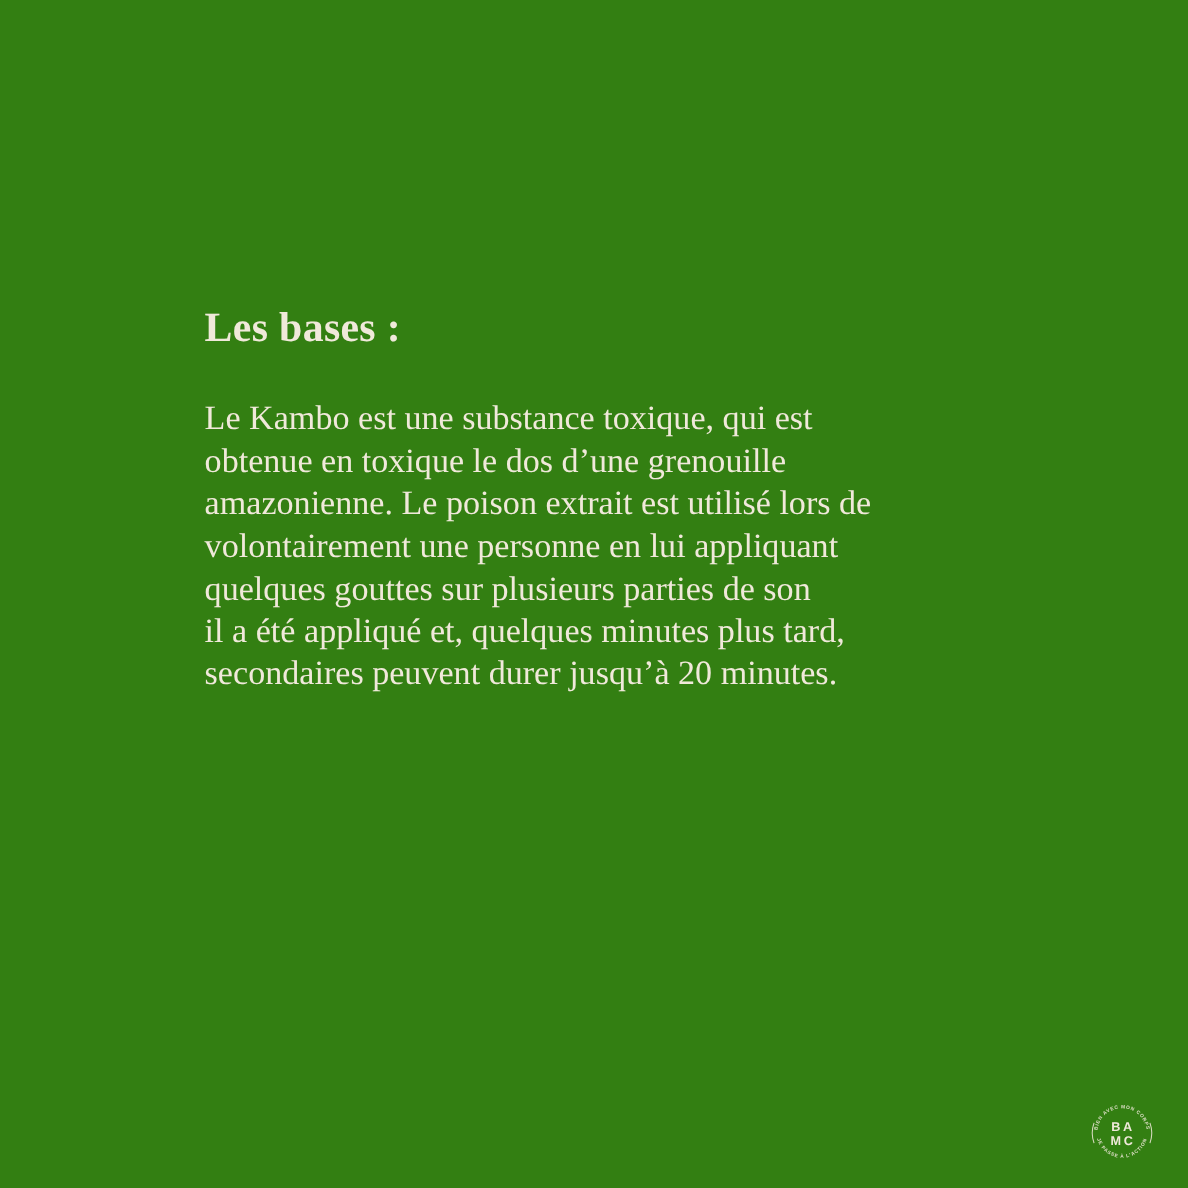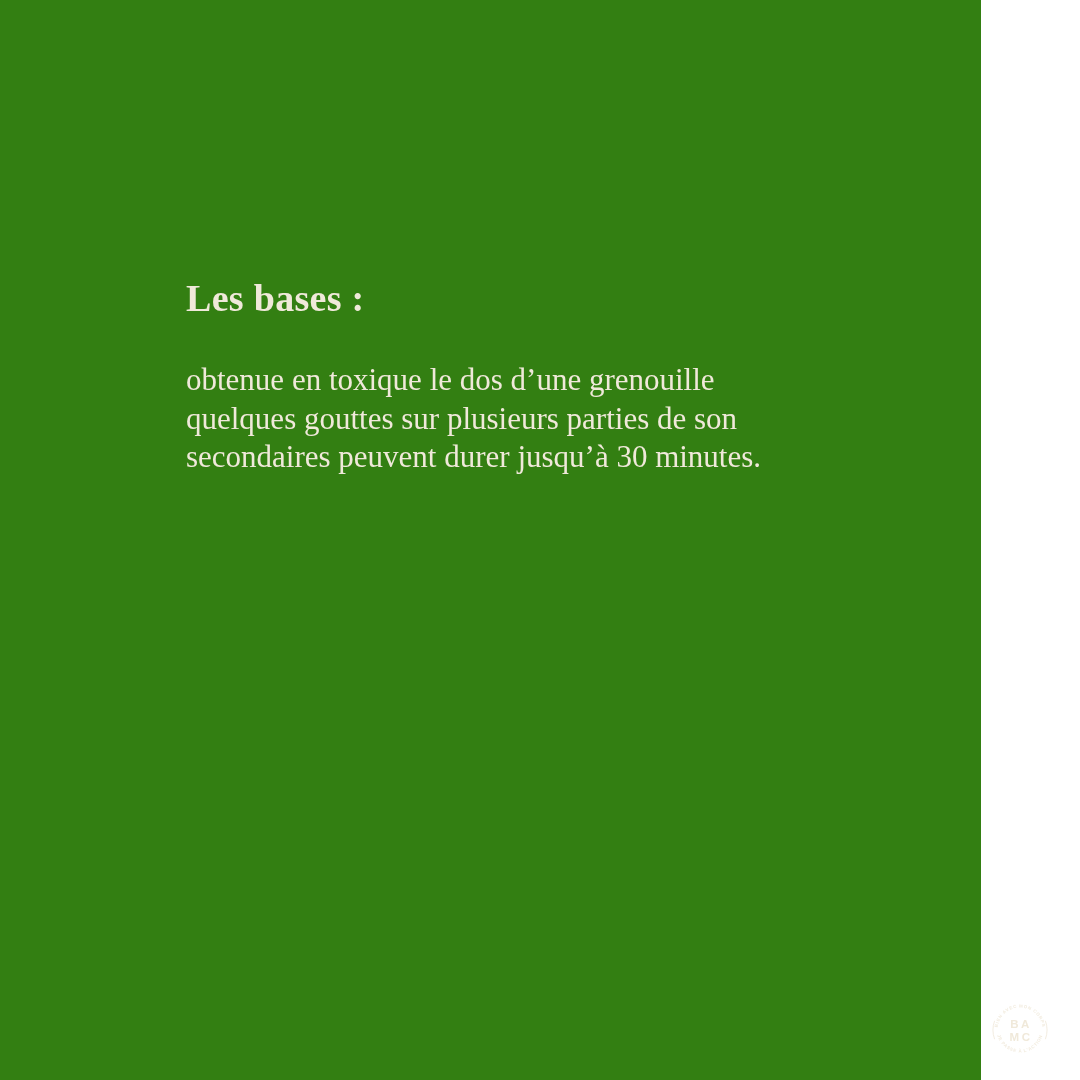--- a/index.html
+++ b/index.html
@@ -4,21 +4,21 @@
 <style>
   html, body {
     margin: 0;
     padding: 0;
     width: 1080px;
     height: 1080px;
     overflow: hidden;
   }
   .card {
     position: relative;
-    width: 981px;
+    width: 1080px;
     height: 1080px;
     background: var(--bg, #337F12);
     color: var(--ink, #F0E9DA);
     font-family: "Liberation Serif", serif;
   }
   .title {
     position: absolute;
     left: 186px;
     top: 276px;
     margin: 0;
@@ -70,23 +70,27 @@
   }
 </style>
 </head>
 <body style="--bg: #337F12; --ink: #F0E9DA;">
 
 <div class="card">
 
   <h1 class="title">Les bases :</h1>
 
   <div class="body">
+    <div class="line">Le Kambo est une substance toxique, qui est</div>
     <div class="line">obtenue en toxique le dos d’une grenouille</div>
+    <div class="line">amazonienne. Le poison extrait est utilisé lors de</div>
+    <div class="line">volontairement une personne en lui appliquant</div>
     <div class="line">quelques gouttes sur plusieurs parties de son</div>
-    <div class="line">secondaires peuvent durer jusqu’à 30 minutes.</div>
+    <div class="line">il a été appliqué et, quelques minutes plus tard,</div>
+    <div class="line">secondaires peuvent durer jusqu’à 20 minutes.</div>
   </div>
 
   <div class="logo">
     <svg width="64" height="64" viewBox="0 0 64 64" aria-hidden="true">
       <defs>
         <path id="arcTop" d="M 9.5,32 A 22.5,22.5 0 0 1 54.5,32"></path>
         <path id="arcBottom" d="M 8.5,31 A 23.5,23.5 0 0 0 55.5,31"></path>
       </defs>
       <path class="ring" d="M 57.4,22.8 A 27,27 0 0 1 57.4,41.2"></path>
       <path class="ring" d="M 6.6,41.2 A 27,27 0 0 1 6.6,22.8"></path>

